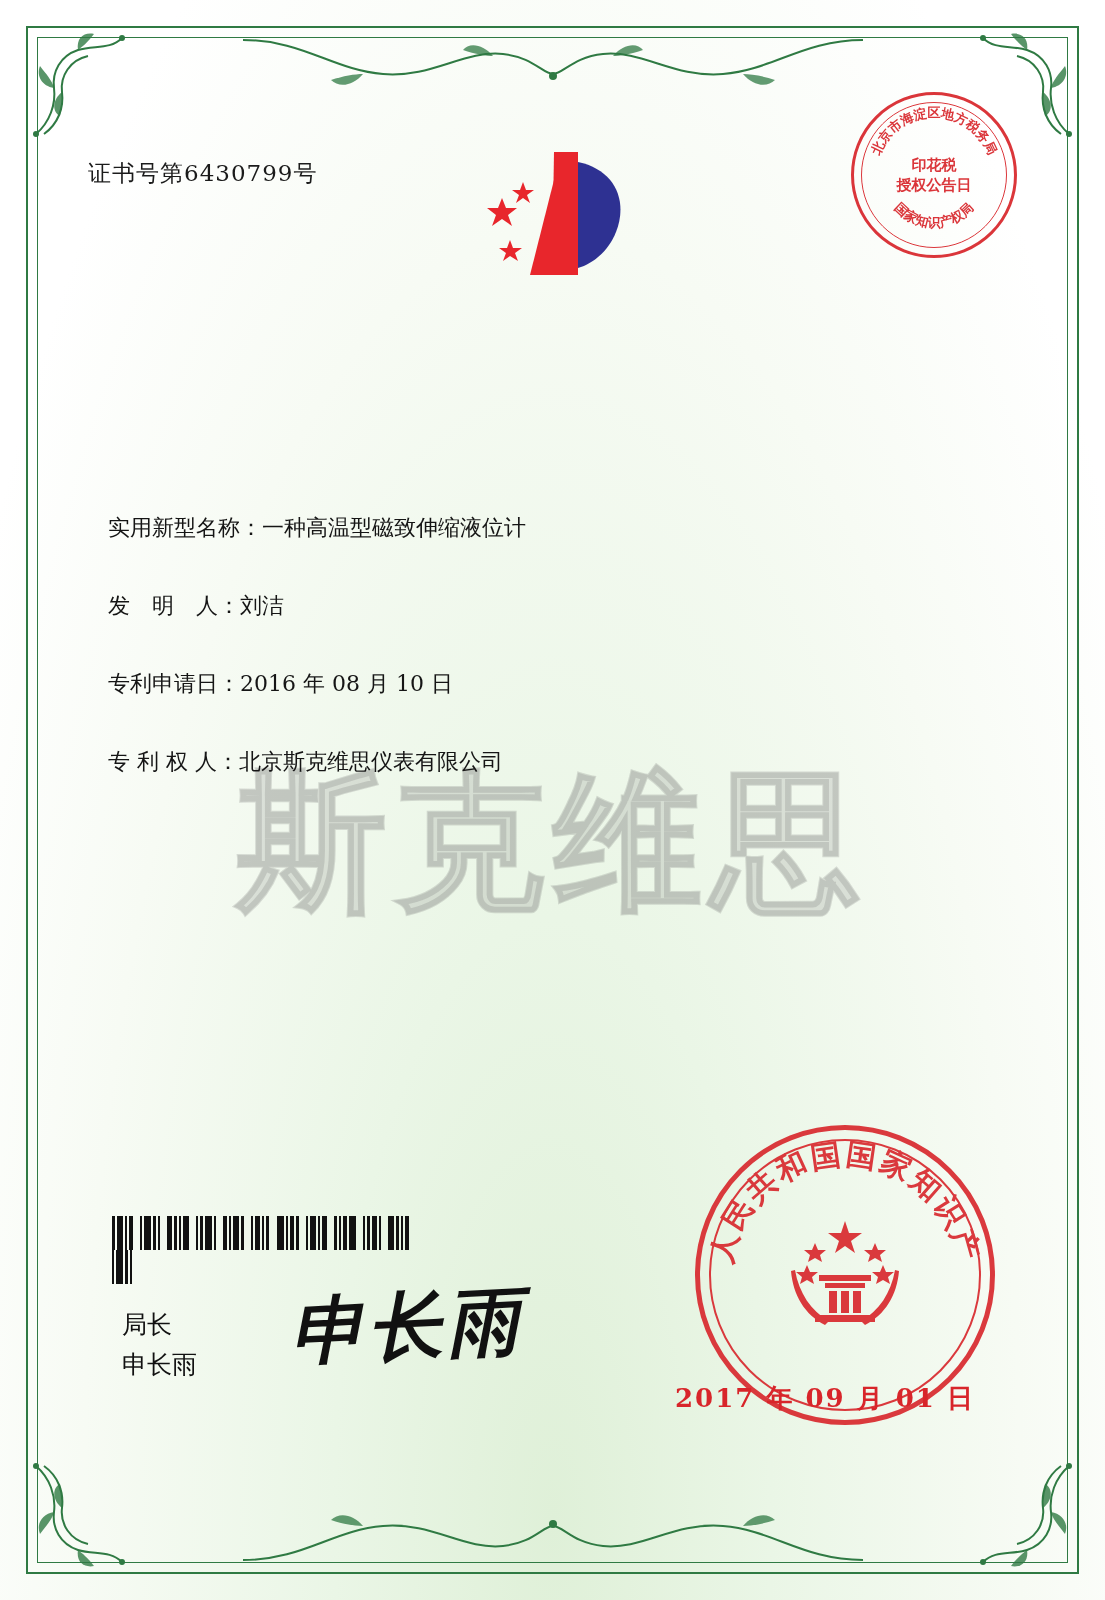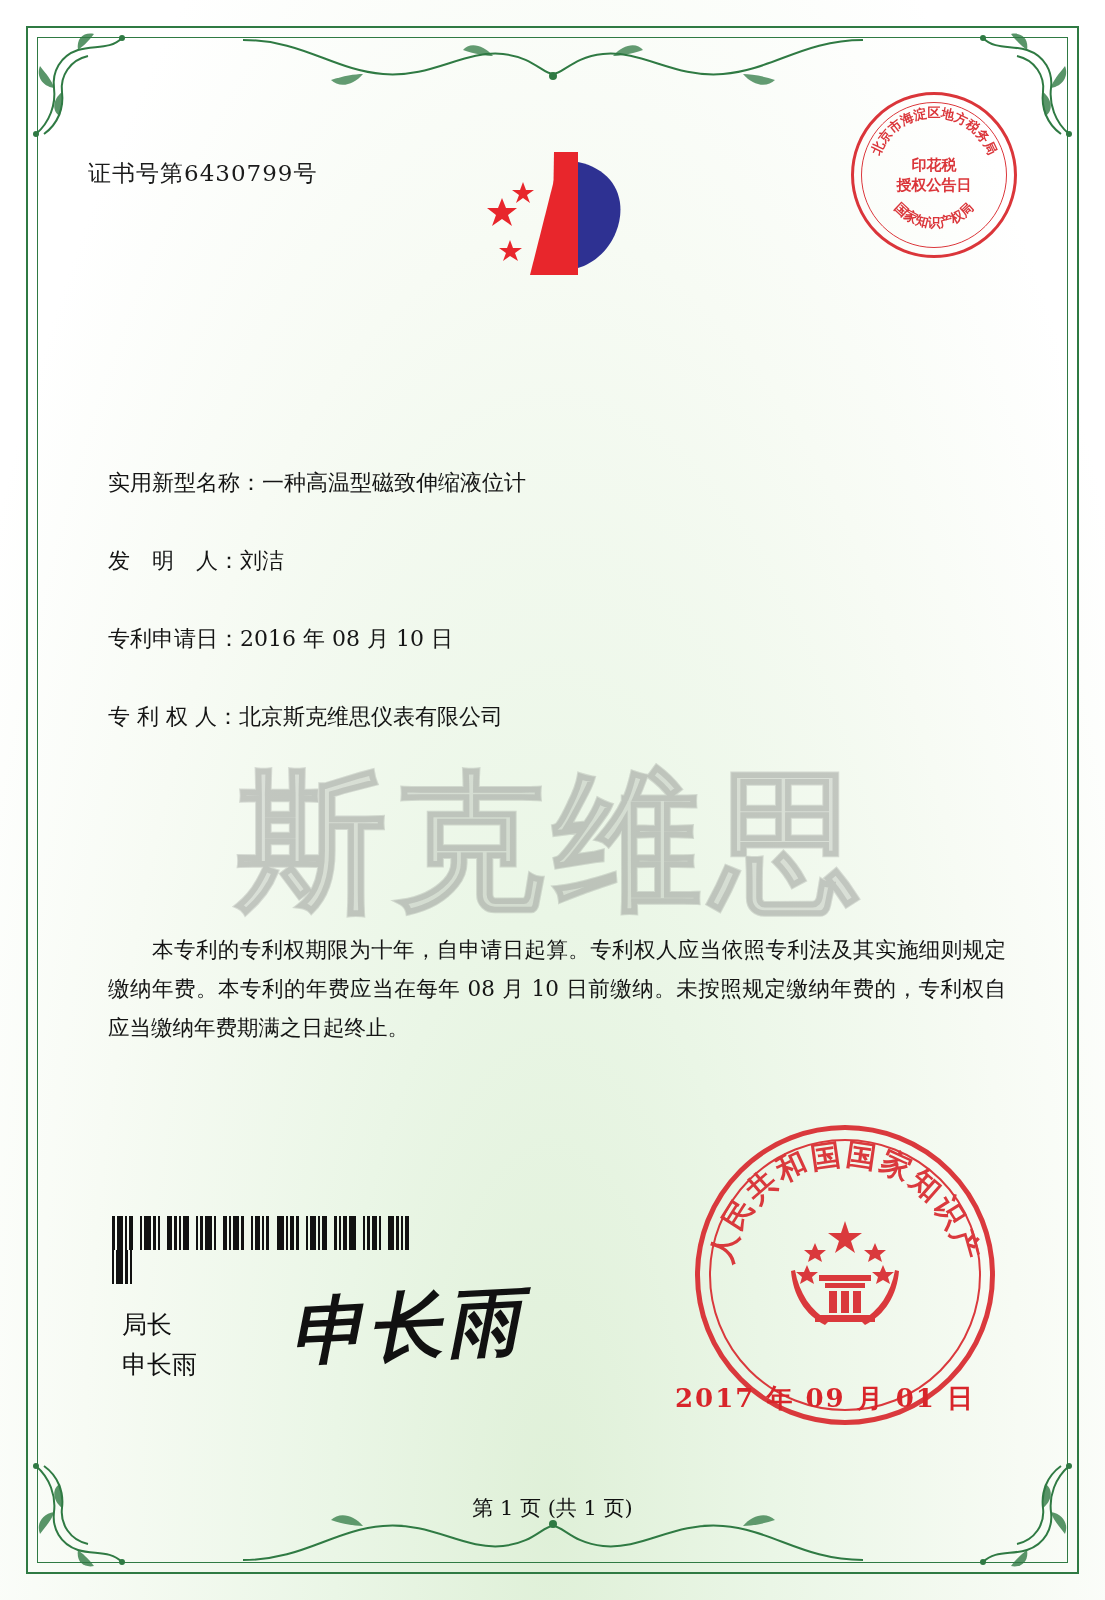--- a/index.html
+++ b/index.html
@@ -85,21 +85,21 @@
     font-size:55px;letter-spacing:9px;font-weight:bold;
     color:#111;
     font-family:"DejaVu Serif","Liberation Serif",serif;
   }
 
   .fields{
     position:absolute;left:108px;top:468px;width:900px;
     font-size:22px;color:#151515;
     font-family:"DejaVu Serif","Liberation Serif",serif;
   }
-  .field{margin-bottom:48px;white-space:nowrap;}
+  .field{margin-bottom:48px;white-space:nowrap;margin-top:45px;}
   .flabel{display:inline;}
   .fvalue{display:inline;}
 
   .paras{
     position:absolute;left:108px;top:930px;width:898px;
     font-size:21.5px;line-height:39px;color:#151515;
     text-align:justify;
     font-family:"DejaVu Serif","Liberation Serif",serif;
   }
   .paras p{margin:0 0 6px 0;text-indent:2.05em;}
@@ -287,21 +287,20 @@
     </div>
     <div class="field">
       <span class="flabel">专利申请日：</span><span class="fvalue">2016 年 08 月 10 日</span>
     </div>
     <div class="field">
       <span class="flabel">专 利 权 人：</span><span class="fvalue">北京斯克维思仪表有限公司</span>
     </div>
   </div>
 
   <div class="paras">
-    <p>本专利的专利权期限为十年，自申请日起算。专利权人应当依照专利法及其实施细则规定缴纳年费。本专利的年费应当在每年 08 月 10 日前缴纳。未按照规定缴纳年费的，专利权自应当缴纳年费期满之日起终止。</p>
   </div>
 
   <div class="barcode">
     <i style="width:3px"></i><i style="width:6px"></i><i style="width:2px"></i><i style="width:4px"></i>
     <i style="width:2px"></i><i style="width:7px"></i><i style="width:3px"></i><i style="width:2px"></i>
     <i style="width:5px"></i><i style="width:3px"></i><i style="width:2px"></i><i style="width:6px"></i>
     <i style="width:2px"></i><i style="width:3px"></i><i style="width:7px"></i><i style="width:2px"></i>
     <i style="width:4px"></i><i style="width:2px"></i><i style="width:6px"></i><i style="width:3px"></i>
     <i style="width:2px"></i><i style="width:5px"></i><i style="width:2px"></i><i style="width:3px"></i>
     <i style="width:7px"></i><i style="width:2px"></i><i style="width:4px"></i><i style="width:3px"></i>
@@ -343,15 +342,14 @@
         <rect x="56" y="76" width="8" height="22"></rect>
         <rect x="68" y="76" width="8" height="22"></rect>
         <rect x="30" y="100" width="60" height="7"></rect>
         <path d="M10 55 C14 78 26 96 44 106 L40 110 C20 100 8 80 6 56 Z"></path>
         <path d="M110 55 C106 78 94 96 76 106 L80 110 C100 100 112 80 114 56 Z"></path>
       </svg>
     </div>
   </div>
   <div class="seal-date">2017 年 09 月 01 日</div>
 
-  <div class="footer">第 1 页 (共 1 页)</div>
 
 </div>
 
 </body></html>

